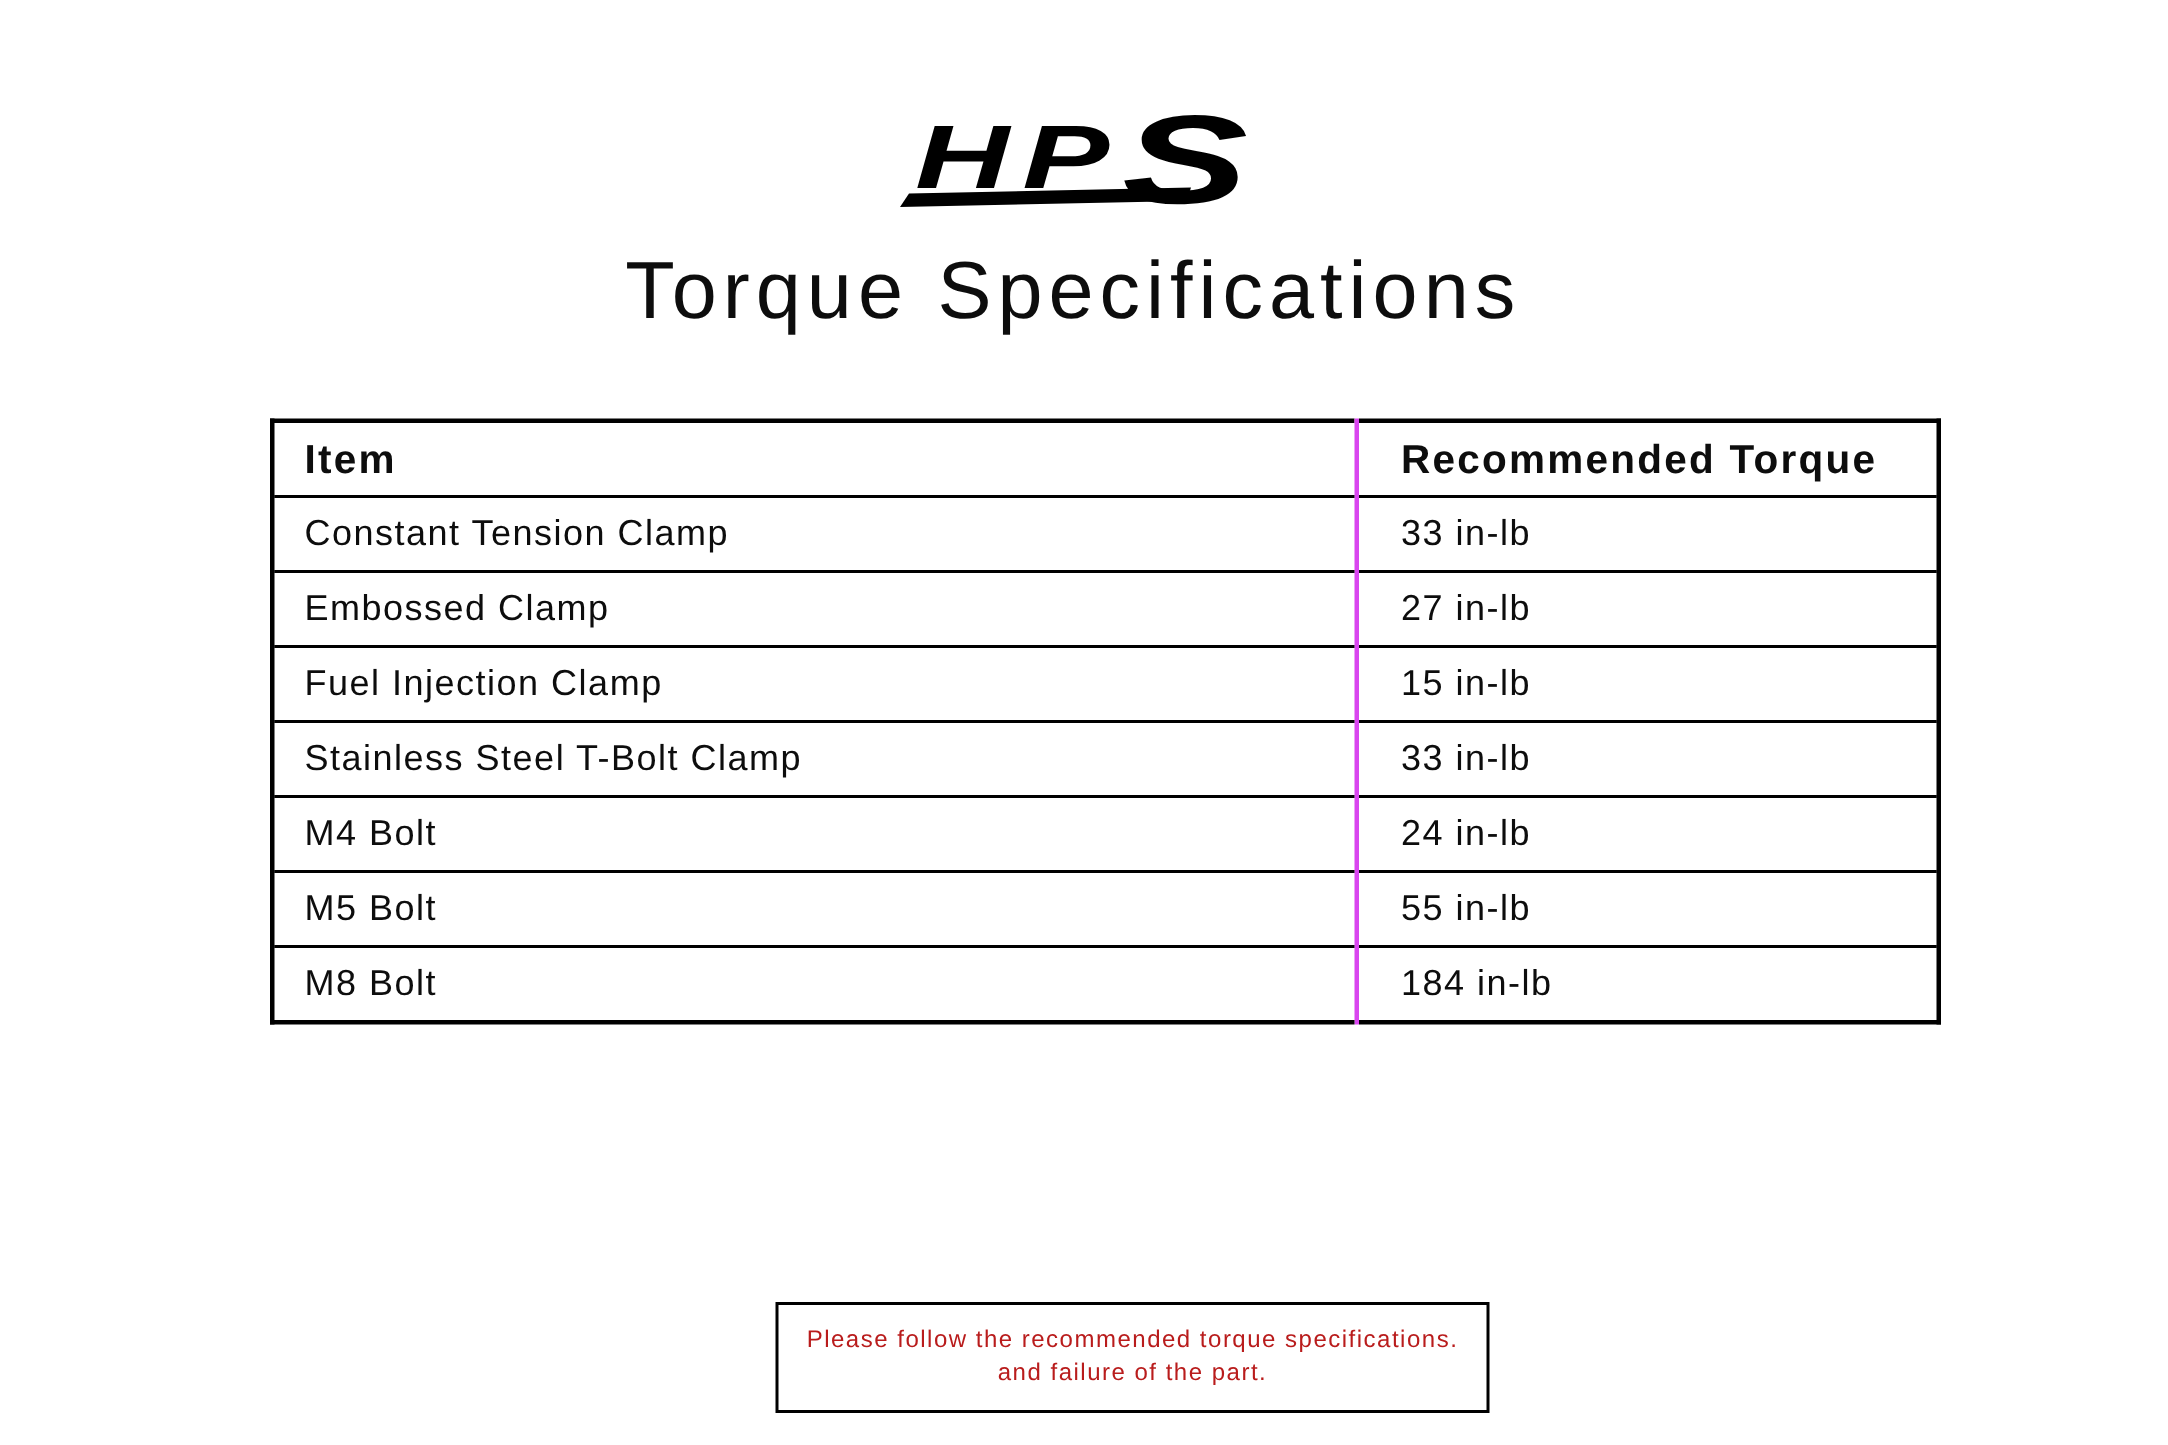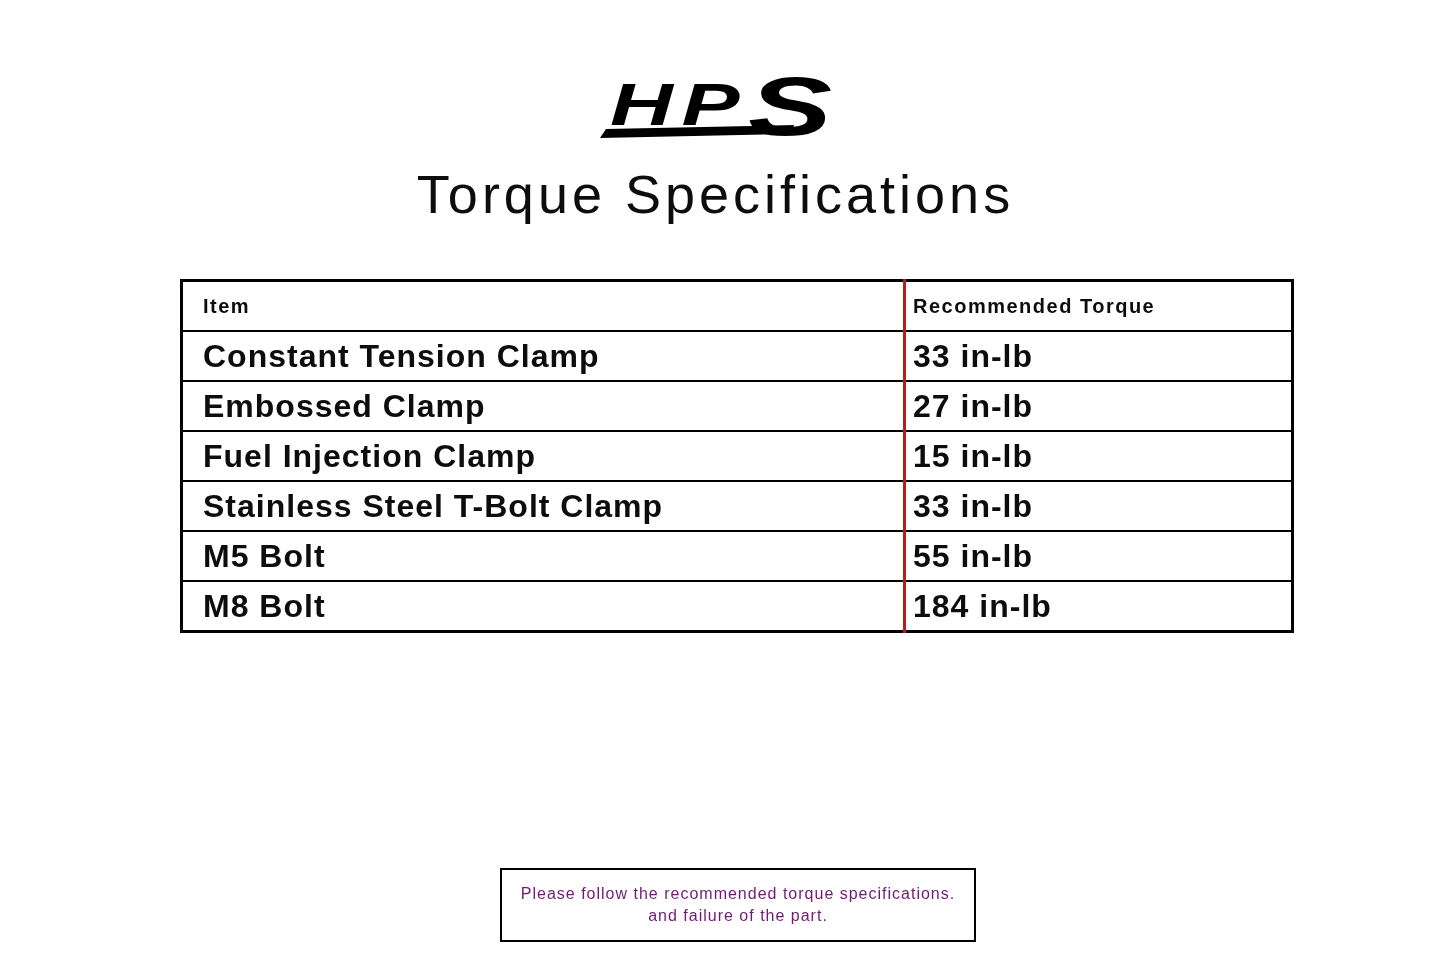--- a/index.html
+++ b/index.html
@@ -60,53 +60,53 @@
   .spec-table td {
     border: 2px solid #000000;
     height: 48px;
     padding: 0 8px 0 20px;
     vertical-align: middle;
     text-align: left;
     white-space: nowrap;
     overflow: hidden;
   }
   .spec-table th {
-    font-size: 20px;
+    font-size: 27px;
     font-weight: 700;
     letter-spacing: 1.5px;
   }
   .spec-table td {
-    font-size: 32px;
-    font-weight: 700;
+    font-size: 24px;
+    font-weight: 400;
     letter-spacing: 1px;
   }
   .spec-table th.col-torque,
   .spec-table td.col-torque {
-    border-left: 3px solid #b91c1c;
-    padding-left: 7px;
+    border-left: 3px solid #d946ef;
+    padding-left: 28px;
   }
 
   
   .note-box {
     position: absolute;
-    left: 500px;
+    left: 517px;
     top: 837px;
     width: 476px;
     height: 74px;
     box-sizing: border-box;
     border: 2px solid #000000;
     display: flex;
     flex-direction: column;
     justify-content: center;
     align-items: center;
     text-align: center;
     font-size: 16px;
     letter-spacing: 1px;
     line-height: 22px;
-    color: #701a75;
+    color: #b91c1c;
   }
 </style>
 </head>
 <body>
 
 <div class="page">
 
   <div class="logo">
     <svg width="252" height="72" viewBox="0 0 252 72">
       <g transform="translate(12,54) scale(1.45,1)">
@@ -143,20 +143,24 @@
       </tr>
       <tr>
         <td class="col-item">Fuel Injection Clamp</td>
         <td class="col-torque">15 in-lb</td>
       </tr>
       <tr>
         <td class="col-item">Stainless Steel T-Bolt Clamp</td>
         <td class="col-torque">33 in-lb</td>
       </tr>
       <tr>
+        <td class="col-item">M4 Bolt</td>
+        <td class="col-torque">24 in-lb</td>
+      </tr>
+      <tr>
         <td class="col-item">M5 Bolt</td>
         <td class="col-torque">55 in-lb</td>
       </tr>
       <tr>
         <td class="col-item">M8 Bolt</td>
         <td class="col-torque">184 in-lb</td>
       </tr>
     </tbody>
   </table>
 

